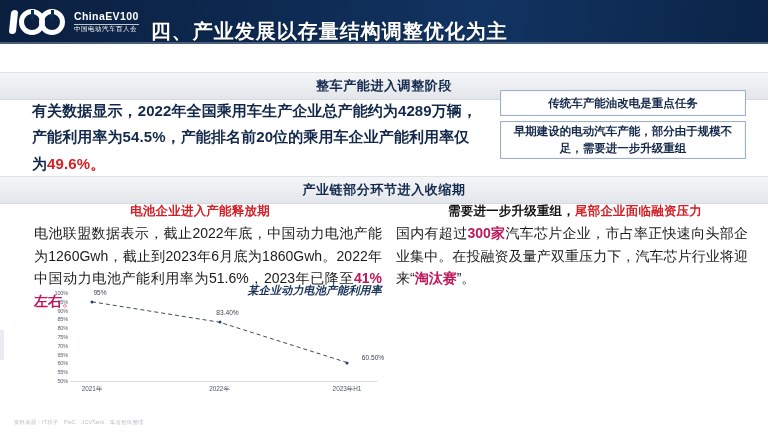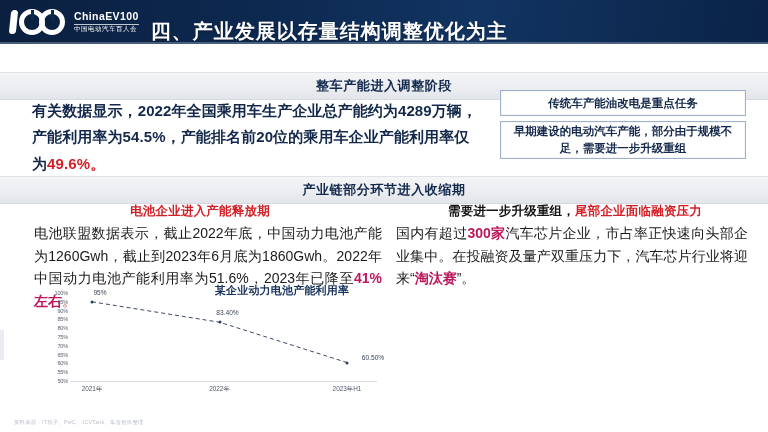--- a/index.html
+++ b/index.html
@@ -98,21 +98,21 @@
 
   
   .chart{position:absolute;}
   .chart-title{
     font-size:11px;font-weight:bold;color:#18335c;text-align:center;
     letter-spacing:.2px;
   }
 
   
   #chart-left{left:18px;top:78px;width:356px;height:128px;}
-  #chart-left .chart-title{position:absolute;left:150px;top:2px;width:200px;text-align:center;}
+  #chart-left .chart-title{position:absolute;left:150px;top:2px;width:200px;text-align:right;font-style:italic;}
   .lc-plot{position:absolute;left:40px;top:12px;width:305px;height:88px;}
   .lc-axisY{position:absolute;left:0;top:12px;width:38px;height:88px;}
   .lc-axisY span{
     position:absolute;right:2px;font-size:5.6px;color:#5a6474;
     transform:translateY(-50%);white-space:nowrap;letter-spacing:-.2px;
   }
   .lc-baseline{
     position:absolute;left:38px;top:100px;width:307px;height:1px;background:#d6dbe2;
   }
   .lc-xlabels{position:absolute;left:38px;top:104px;width:307px;height:14px;}

